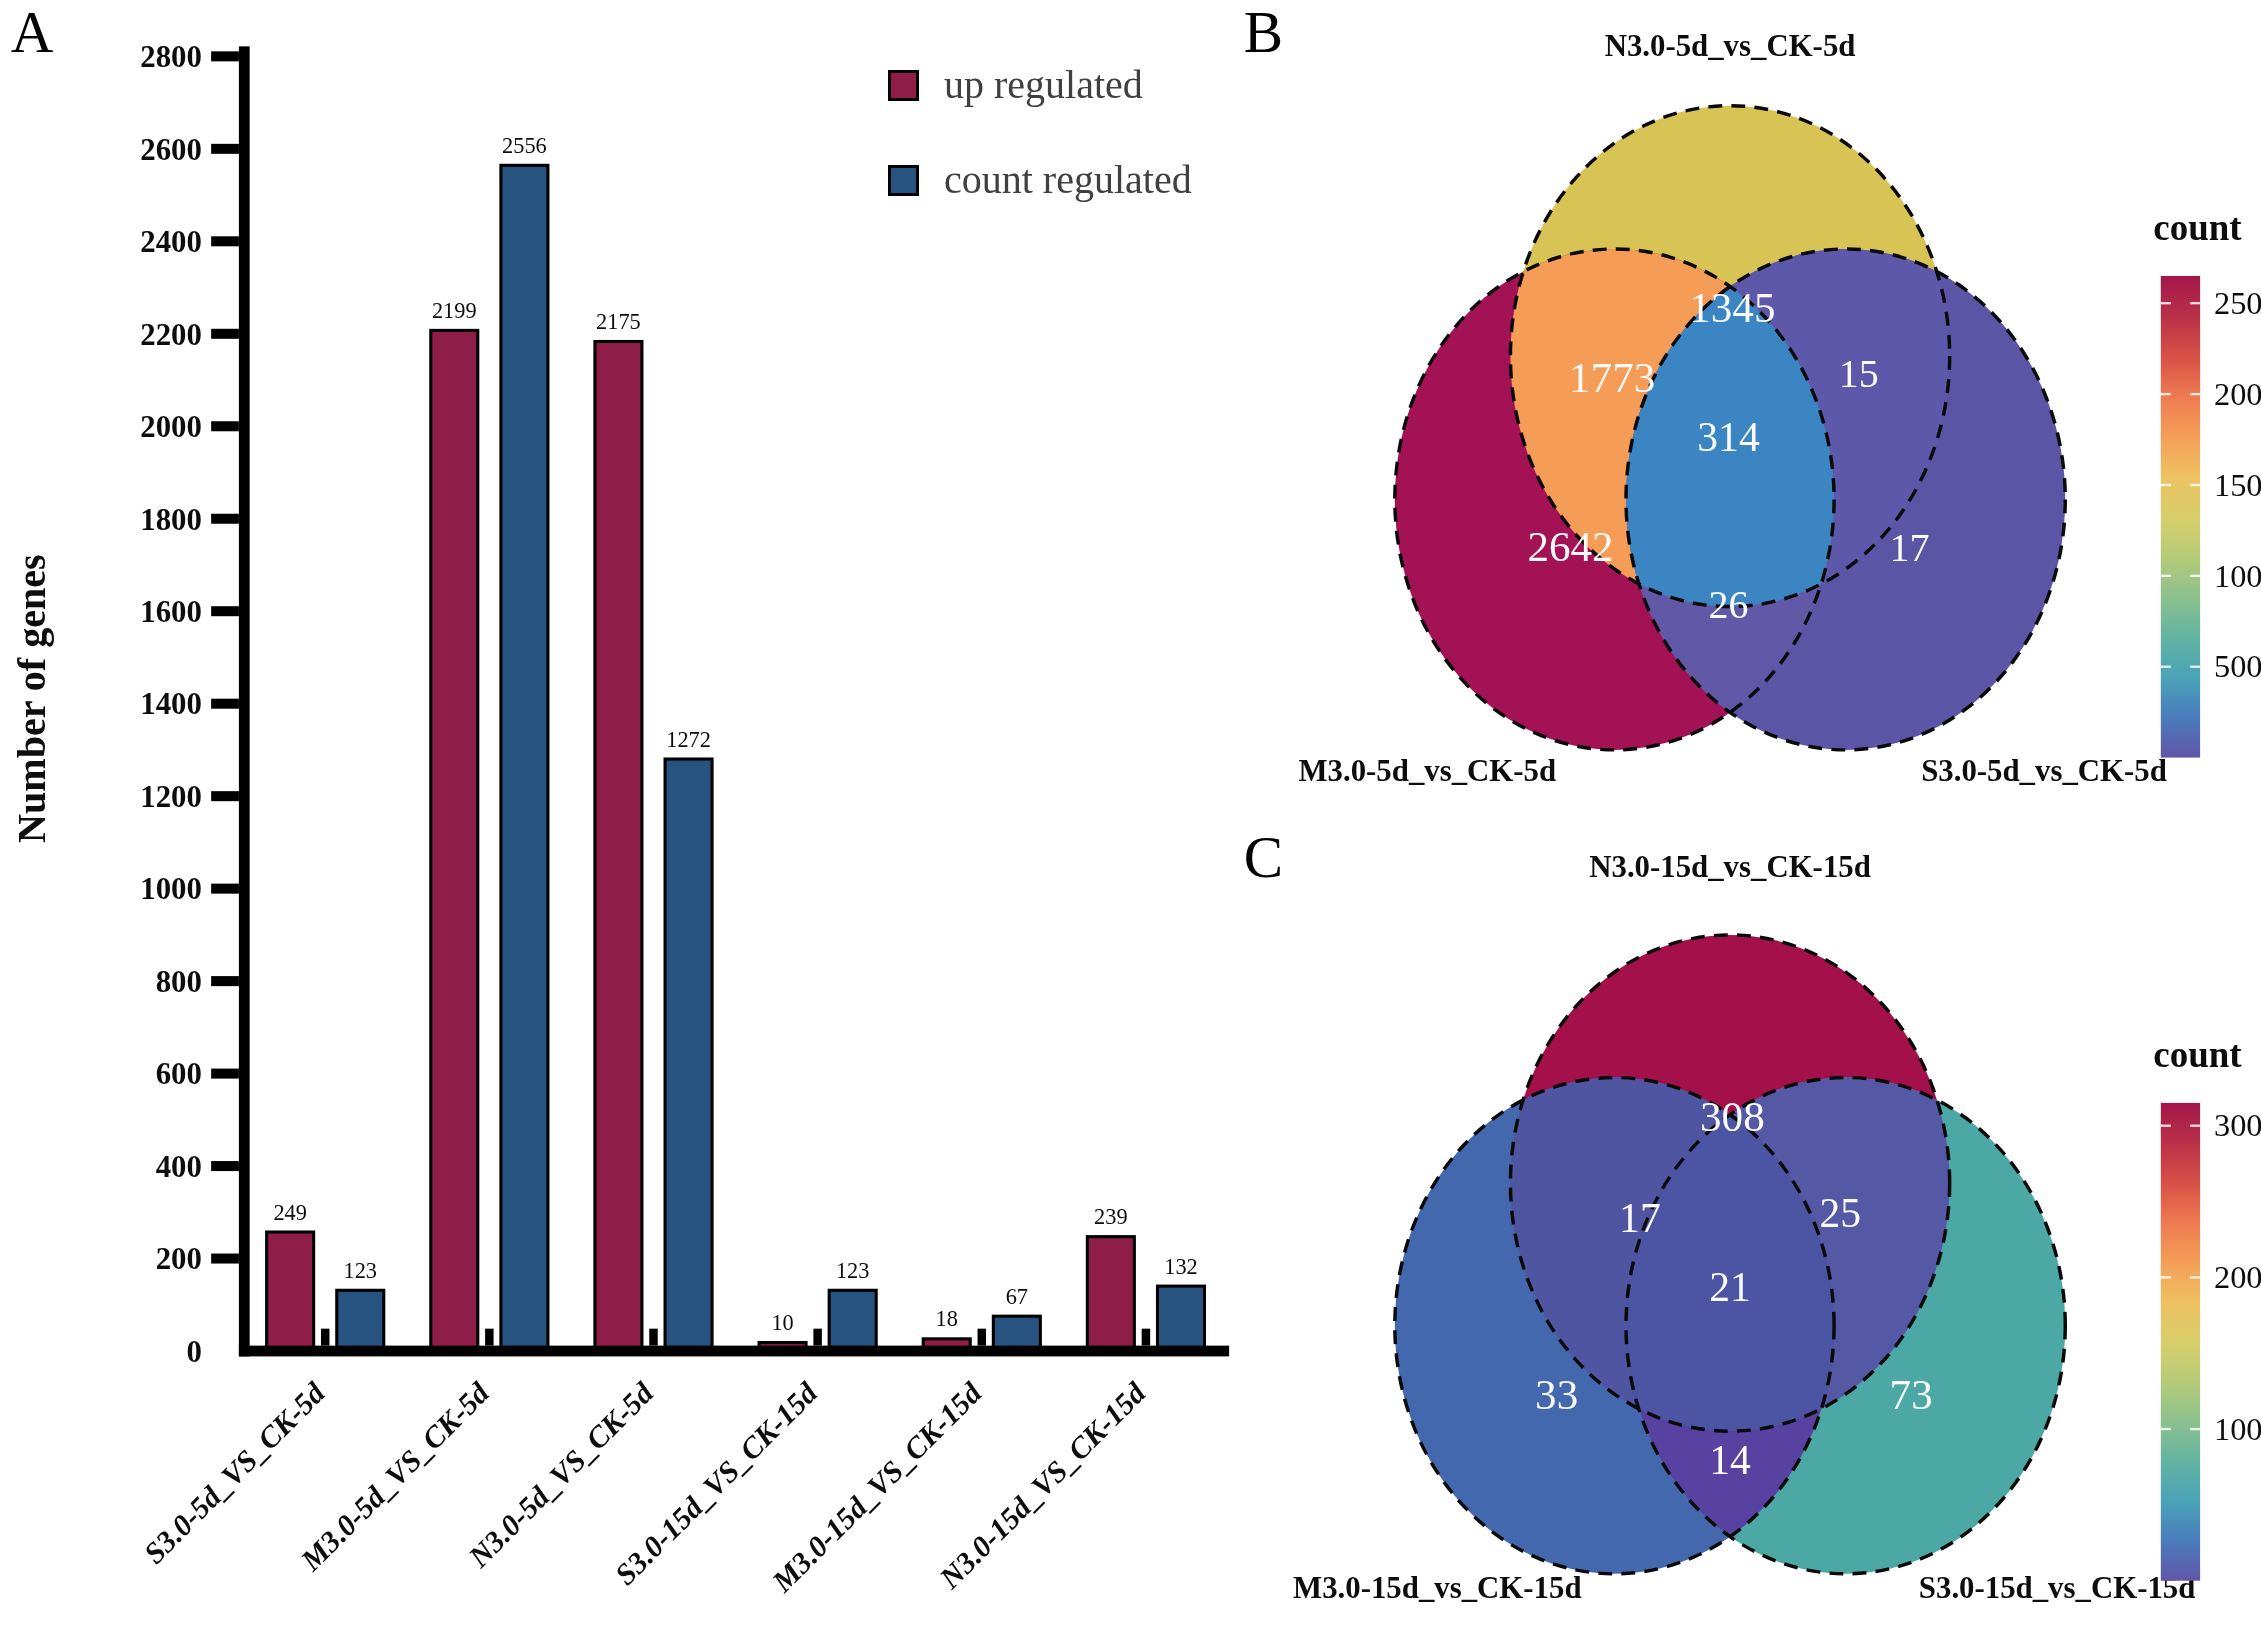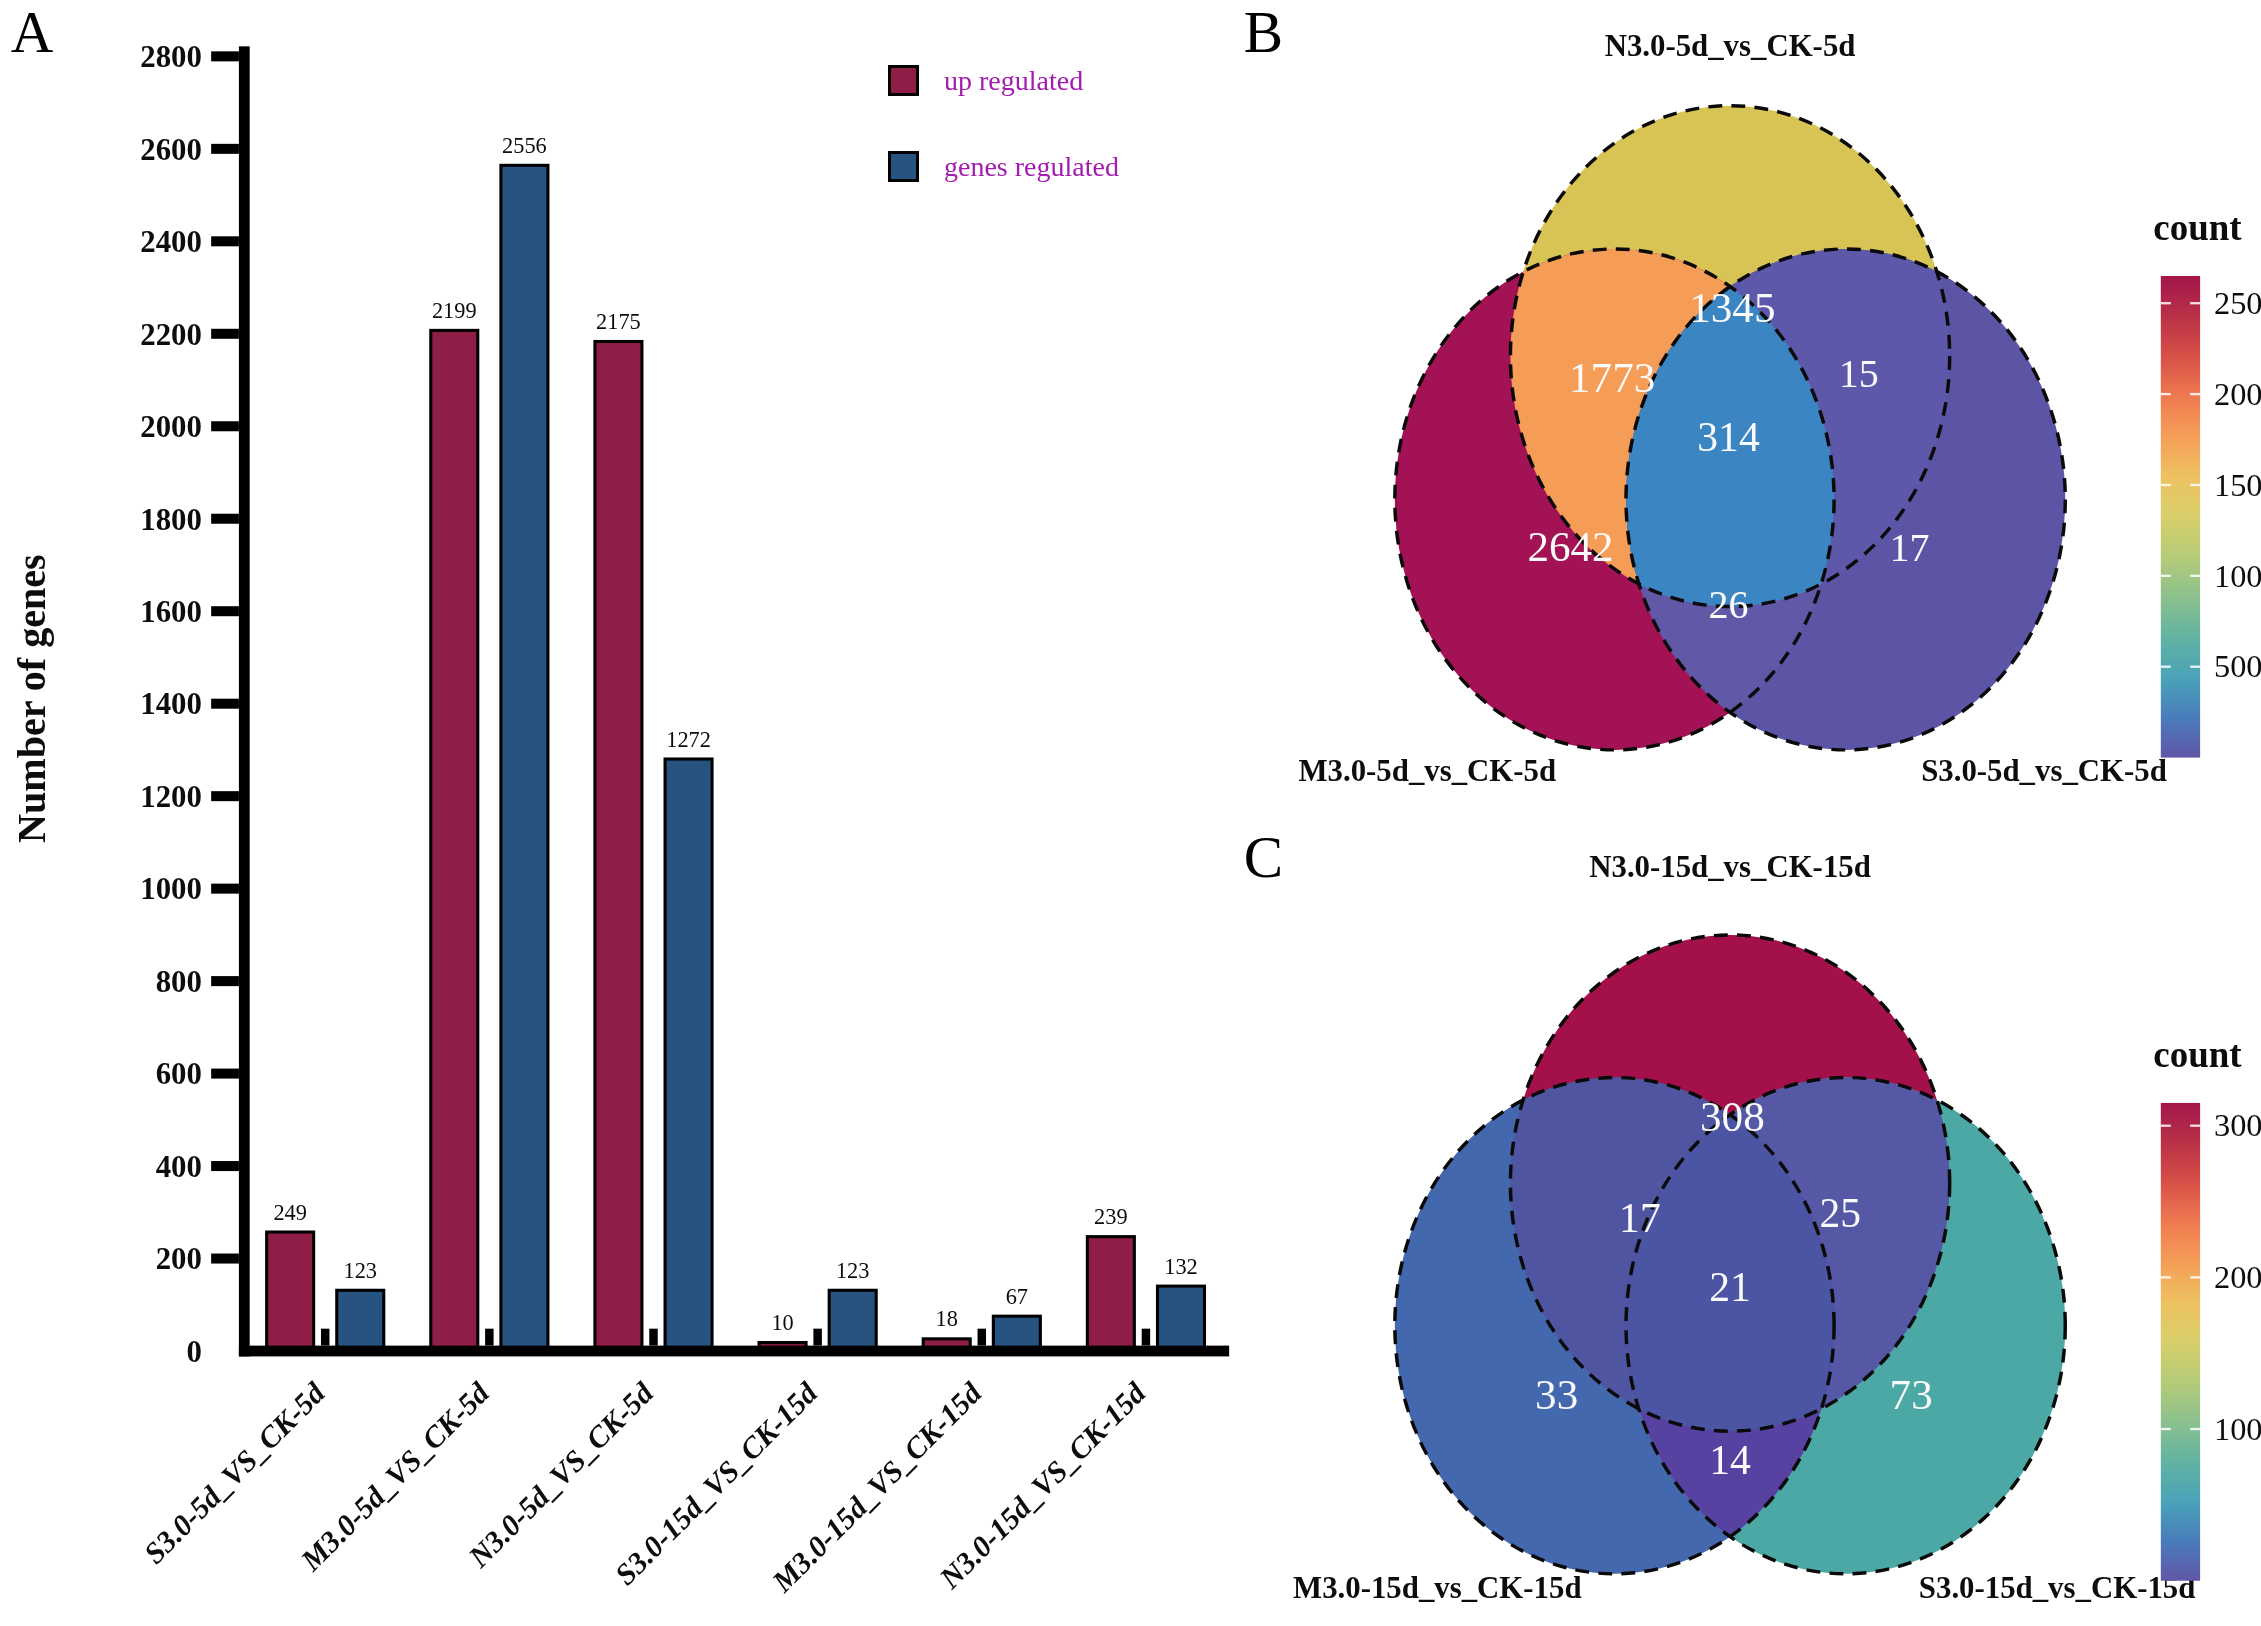--- a/index.html
+++ b/index.html
@@ -28,21 +28,21 @@
   .venn-title, .venn-set-label { font-size: 40px; font-weight: bold; }
   .cb-title { font-size: 48px; font-weight: bold; }
   .cb-tick-label { font-size: 42px; }
   
   #legend { position: absolute; left: 888px; top: 65px; }
   .legend-row { display: flex; align-items: center; margin-bottom: 55px; }
   .legend-swatch {
     width: 31px; height: 31px; border: 3.9px solid #000; margin-right: 25px;
     display: inline-block; flex: 0 0 auto;
   }
-  .legend-label { font-size: 28px; color: #a21caf; line-height: 1; }
+  .legend-label { font-size: 40px; color: #404040; line-height: 1; }
 </style>
 </head>
 <body>
 
 <div id="figure">
 
   <section id="panel-a" class="panel">
     <div class="panel-letter">A</div>
     <svg id="svg-a" width="1233" height="1627" viewBox="0 0 1600 2111">
         <text x="262" y="1767" text-anchor="end" class="ytick-label">0</text>
@@ -114,21 +114,21 @@
         <rect x="1481.5" y="1724" width="11" height="22" fill="#000"></rect>
         <text x="1489" y="1810" text-anchor="end" class="xlabel" transform="rotate(-45 1489 1810)">N3.0-15d_VS_CK-15d</text>
       </svg>
     <div id="legend">
       <div class="legend-row">
         <span class="legend-swatch" style="background-color: rgb(142, 29, 71);"></span>
         <span class="legend-label">up regulated</span>
       </div>
       <div class="legend-row">
         <span class="legend-swatch" style="background-color: rgb(39, 83, 129);"></span>
-        <span class="legend-label">genes regulated</span>
+        <span class="legend-label">count regulated</span>
       </div>
     </div>
   </section>
 
   <section id="panel-b" class="panel">
     <div class="panel-letter">B</div>
     <svg id="svg-b" width="1028" height="817" viewBox="0 0 1334 1060">
         <defs>
           <clipPath id="vb-clip-top">
             <ellipse cx="645" cy="462" rx="285" ry="325"></ellipse>

